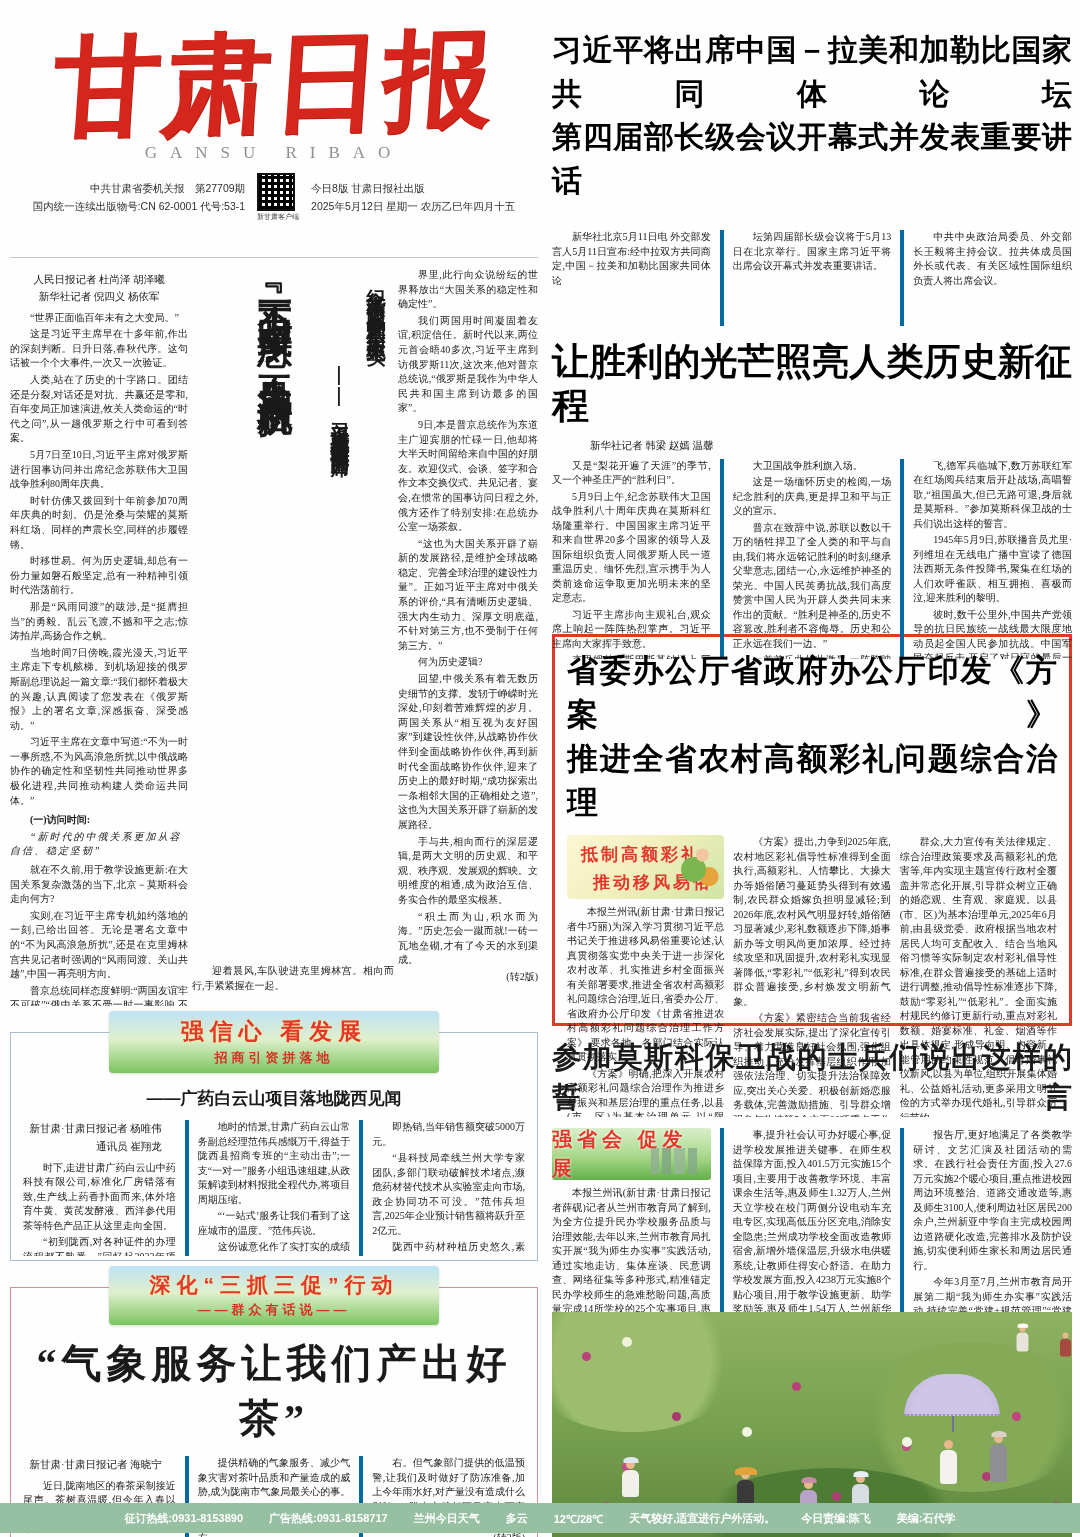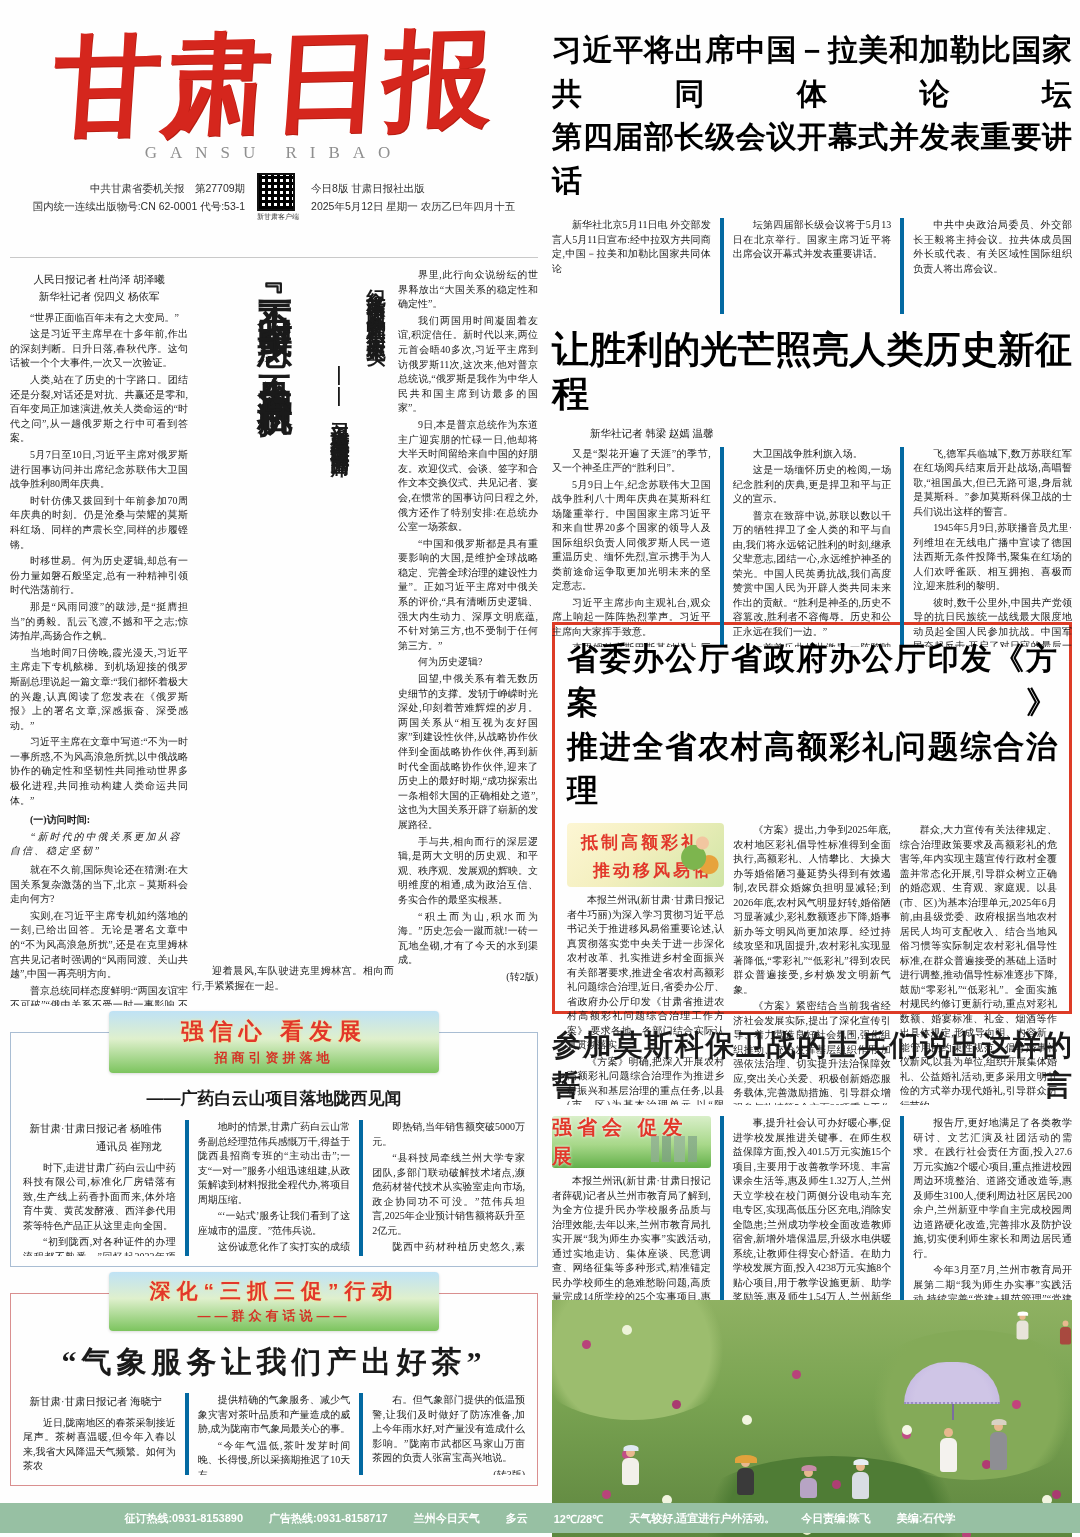--- a/index.html
+++ b/index.html
@@ -43,21 +43,21 @@
   .kicker2 { font-family:"Liberation Sans", sans-serif; font-weight:900; font-size:19px; letter-spacing:2px; padding-top:92px; margin-right:10px; }
   .la-frag { height:46px; overflow:hidden; font-size:10px; line-height:1.45; padding-top:4px; }
   .la-col4 { flex:1; overflow:hidden; font-size:10px; line-height:1.46; }
   .subhead-num { font-weight:bold; text-indent:2em; margin:5px 0 2px 0; }
   .subhead-quote { font-style:italic; text-indent:2em; letter-spacing:2px; margin-bottom:4px; }
 
   
   .tr-brief { }
   .hl { font-family:"Liberation Sans", sans-serif; font-weight:900; color:#000; text-align:justify; text-align-last:justify; }
   .tr-h { font-size:30px; line-height:1.45; letter-spacing:0px; }
-  .tr-cols { margin-top:16px; height:96px; }
+  .tr-cols { margin-top:28px; height:96px; }
 
   .victory { margin-top:14px; height:282px; }
   .vic-h { font-size:37px; line-height:1.2; }
   .vic-cols { height:200px; }
 
   .redbox { margin-top:12px; border:3px solid #dd3b26; padding:12px 12px 10px 12px; height:392px; }
   .rb-h { font-size:31px; line-height:1.42; }
   .rb-cols { margin-top:10px; height:282px; }
   .rb-banner { height:64px; border-radius:4px; background:linear-gradient(135deg,#fdf6d4 0%,#f3efbe 45%,#cfe5a5 100%); padding:8px 8px 6px 14px; margin-bottom:6px; position:relative; overflow:hidden; }
   .rb-banner-l1 { font-family:"Liberation Sans", sans-serif; font-weight:900; font-size:17px; color:#e2372a; letter-spacing:3px; }
@@ -79,32 +79,32 @@
   .flowers-white { position:absolute; left:70px; top:25px; width:10px; height:10px; border-radius:50%; background:#eef3da;
     box-shadow:120px 90px #f2f5e0,230px 150px #e8eecb,330px 40px #eef3da,420px 170px #f2f5e0,180px 200px #e8eecb,280px 100px #f5f7e6,460px 100px #eef3da,40px 170px #f2f5e0; }
   .person { position:absolute; }
   .person .head { width:9px; height:9px; border-radius:50%; background:#e8b88f; margin:0 auto; }
   .person .hat { position:absolute; top:-3px; left:50%; transform:translateX(-50%); width:15px; height:6px; border-radius:50% 50% 0 0; }
   .person .body { width:17px; height:27px; border-radius:6px 6px 3px 3px; margin-top:1px; }
   .umbrella { position:absolute; width:96px; height:42px; border-radius:96px 96px 0 0; background:radial-gradient(circle at 50% 100%, #cfc5e6 0 60%, #bdb0dd 100%); border-bottom:2px dotted #9a8cc4; }
   .umbrella:after { content:""; position:absolute; left:50%; top:42px; width:2px; height:16px; background:#7a6da0; }
 
   
-  .boxed { position:relative; border:1px solid #a9bdd3; margin-top:26px; padding:48px 12px 10px 12px; }
+  .boxed { position:relative; border:1px solid #a9bdd3; margin-top:26px; padding:48px 12px 4px 12px; }
   .boxed.red-edge { border-color:#d98f8f; }
   .banner-float { position:absolute; left:50%; transform:translateX(-50%); top:-22px; width:330px; text-align:center; border-radius:4px; padding:5px 0 6px 0; background:linear-gradient(180deg,#bfe2f5 0%,#dff0cd 45%,#7cc45e 100%); box-shadow:0 1px 3px rgba(0,0,0,.15); }
   .banner-float .b1 { font-family:"Liberation Sans", sans-serif; font-weight:900; font-size:23px; color:#e2372a; letter-spacing:6px; text-shadow:0 0 3px #ffe98a; }
   .banner-float .b2 { font-family:"Liberation Sans", sans-serif; font-weight:900; font-size:13px; color:#d43426; letter-spacing:4px; margin-top:2px; }
   .box-h { font-family:"Liberation Serif", serif; font-weight:900; font-size:32px; letter-spacing:7px; text-align:center; }
   .box-sub { font-family:"Liberation Sans", sans-serif; font-weight:900; font-size:17px; text-align:center; margin-top:6px; }
   .box-cols { margin-top:10px; }
   .box1-cols { height:136px; }
   .box2-cols { height:82px; }
   .box-byline { text-align:right; padding-right:14px; font-size:10.5px; line-height:1.7; margin-bottom:5px; }
-  .b2-head { font-size:30px; letter-spacing:5px; }
+  .b2-head { font-size:40px; letter-spacing:5px; }
 
   
   .footer { position:absolute; left:0; right:0; bottom:4px; height:30px; background:#97c0a3; display:flex; align-items:center; justify-content:center; gap:26px; font-family:"Liberation Sans", sans-serif; font-size:11px; color:#ffffff; font-weight:bold; }
 </style>
 </head>
 <body>
 
 <div class="page">
 
   <div class="half-left">
@@ -139,21 +139,21 @@
             <p class="p">5月7日至10日,习近平主席对俄罗斯进行国事访问并出席纪念苏联伟大卫国战争胜利80周年庆典。</p>
             <p class="p">时针仿佛又拨回到十年前参加70周年庆典的时刻。仍是沧桑与荣耀的莫斯科红场、同样的声震长空,同样的步履铿锵。</p>
             <p class="p">时移世易。何为历史逻辑,却总有一份力量如磐石般坚定,总有一种精神引领时代浩荡前行。</p>
             <p class="p">那是“风雨同渡”的跋涉,是“挺膺担当”的勇毅。乱云飞渡,不撼和平之志;惊涛拍岸,高扬合作之帆。</p>
             <p class="p">当地时间7日傍晚,霞光漫天,习近平主席走下专机舷梯。到机场迎接的俄罗斯副总理说起一篇文章:“我们都怀着极大的兴趣,认真阅读了您发表在《俄罗斯报》上的署名文章,深感振奋、深受感动。”</p>
             <p class="p">习近平主席在文章中写道:“不为一时一事所惑,不为风高浪急所扰,以中俄战略协作的确定性和坚韧性共同推动世界多极化进程,共同推动构建人类命运共同体。”</p>
           </div>
         <div class="subhead-num">(一)访问时间:</div>
         <div class="subhead-quote">“新时代的中俄关系更加从容自信、稳定坚韧”</div>
         <div>
-            <p class="p">就在不久前,国际舆论还在猜测:在大国关系复杂激荡的当下,北京－莫斯科会走向何方?</p>
+            <p class="p">就在不久前,用于教学设施更新:在大国关系复杂激荡的当下,北京－莫斯科会走向何方?</p>
             <p class="p">实则,在习近平主席专机如约落地的一刻,已给出回答。无论是署名文章中的“不为风高浪急所扰”,还是在克里姆林宫共见记者时强调的“风雨同渡、关山共越”,中国一再亮明方向。</p>
             <p class="p">普京总统同样态度鲜明:“两国友谊牢不可破”“俄中关系不受一时一事影响,不受任何外部干扰”。</p>
           </div>
       </div>
       <div class="la-mid">
         <div class="la-mid-row">
           <div class="vtitle">『不为一时一事所惑，不为风高浪急所扰』</div>
           <div class="kicker-col">
             <div class="kicker1">纪念苏联伟大卫国战争胜利八十周年庆典纪实</div>
             <div class="kicker2">——习近平主席对俄罗斯进行国事访问并出席</div>
@@ -161,21 +161,21 @@
         </div>
         <div class="la-frag">
             <p class="p">迎着晨风,车队驶进克里姆林宫。相向而行,手紧紧握在一起。</p>
           </div>
       </div>
       <div class="la-col4">
         <div>
             <p class="p">界里,此行向众说纷纭的世界释放出“大国关系的稳定性和确定性”。</p>
             <p class="p">我们两国用时间凝固着友谊,积淀信任。新时代以来,两位元首会晤40多次,习近平主席到访俄罗斯11次,这次来,他对普京总统说,“俄罗斯是我作为中华人民共和国主席到访最多的国家”。</p>
             <p class="p">9日,本是普京总统作为东道主广迎宾朋的忙碌一日,他却将大半天时间留给来自中国的好朋友。欢迎仪式、会谈、签字和合作文本交换仪式、共见记者、宴会,在惯常的国事访问日程之外,俄方还作了特别安排:在总统办公室一场茶叙。</p>
-            <p class="p">“中国和俄罗斯都是具有重要影响的大国,是维护全球战略稳定、完善全球治理的建设性力量”。正如习近平主席对中俄关系的评价,“具有清晰历史逻辑、强大内生动力、深厚文明底蕴,不针对第三方,也不受制于任何第三方。”</p>
+            <p class="p">“这也为大国关系开辟了崭新的发展路径,是维护全球战略稳定、完善全球治理的建设性力量”。正如习近平主席对中俄关系的评价,“具有清晰历史逻辑、强大内生动力、深厚文明底蕴,不针对第三方,也不受制于任何第三方。”</p>
             <p class="p">何为历史逻辑?</p>
             <p class="p">回望,中俄关系有着无数历史细节的支撑。发轫于峥嵘时光深处,印刻着苦难辉煌的岁月。两国关系从“相互视为友好国家”到建设性伙伴,从战略协作伙伴到全面战略协作伙伴,再到新时代全面战略协作伙伴,迎来了历史上的最好时期,“成功探索出一条相邻大国的正确相处之道”,这也为大国关系开辟了崭新的发展路径。</p>
             <p class="p">手与共,相向而行的深层逻辑,是两大文明的历史观、和平观、秩序观、发展观的辉映。文明维度的相通,成为政治互信、务实合作的最坚实根基。</p>
             <p class="p">“积土而为山,积水而为海。”历史怎会一蹴而就!一砖一瓦地垒砌,才有了今天的水到渠成。</p>
           </div>
         <div class="jump">(转2版)</div>
       </div>
     </div>
 
     <div class="boxed">

